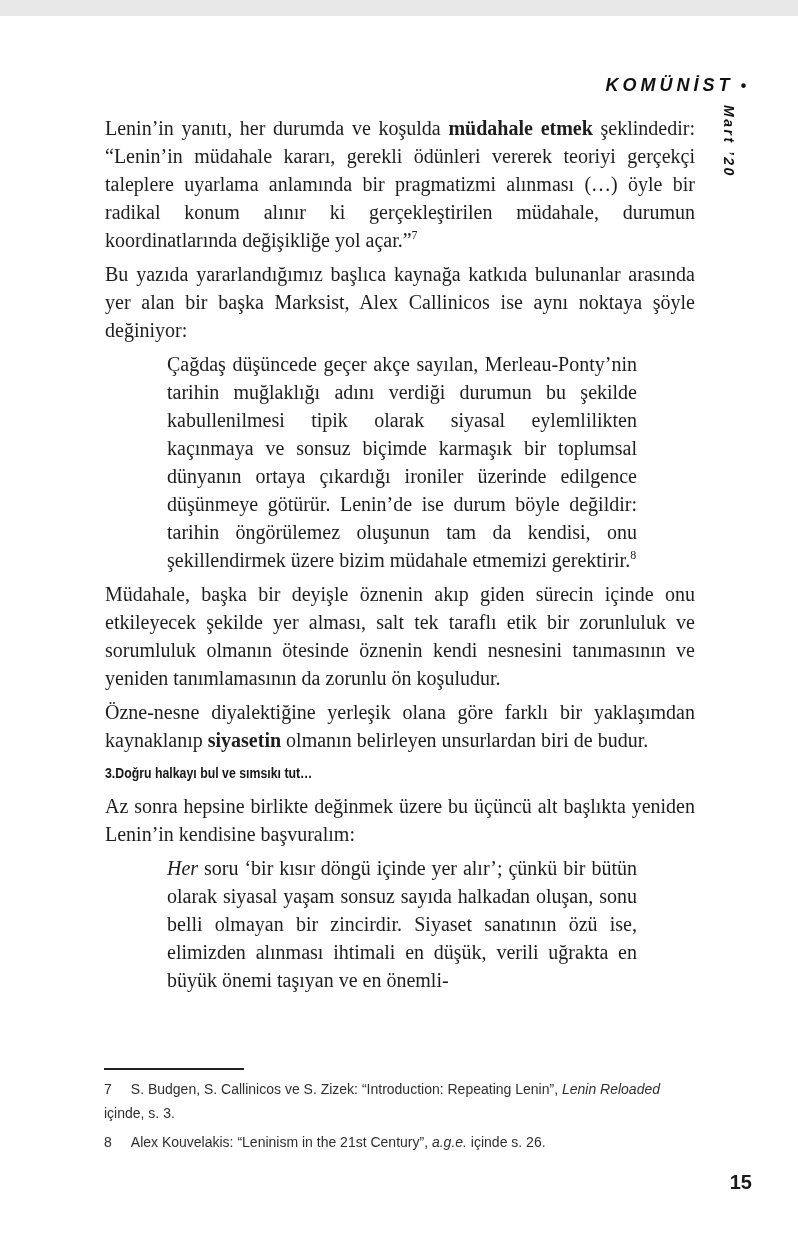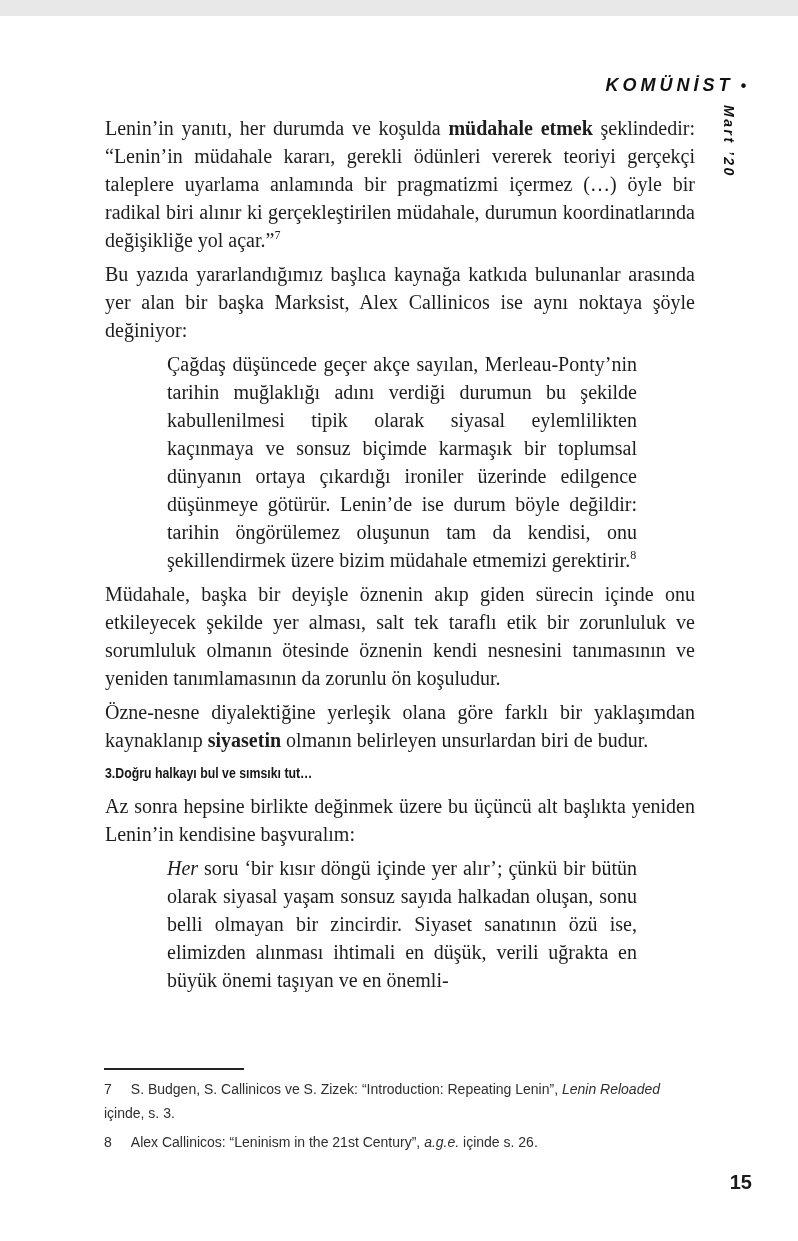--- a/index.html
+++ b/index.html
@@ -130,39 +130,39 @@
 <body>
 
 <div class="page">
 
   <div class="masthead"><span>KOMÜNİST</span><span class="bullet">•</span></div>
 
   <div class="issue-date">Mart ’20</div>
 
   <div class="body-text">
 
-    <p><span>Lenin’in yanıtı, her durumda ve koşulda </span><strong>müdahale etmek</strong><span> şeklin­dedir: “Lenin’in müdahale kararı, gerekli ödünleri vererek teoriyi gerçekçi taleplere uyarlama anlamında bir pragmatizmi içermez (…) öyle bir radikal biri alınır ki gerçekleştirilen müdahale, du­rumun koordinatlarında değişikliğe yol açar.”</span><sup>7</sup></p>
+    <p><span>Lenin’in yanıtı, her durumda ve koşulda </span><strong>müdahale etmek</strong><span> şeklin­dedir: “Lenin’in müdahale kararı, gerekli ödünleri vererek teoriyi gerçekçi taleplere uyarlama anlamında bir pragmatizmi alınması (…) öyle bir radikal konum alınır ki gerçekleştirilen müdahale, du­rumun koordinatlarında değişikliğe yol açar.”</span><sup>7</sup></p>
 
     <p><span>Bu yazıda yararlandığımız başlıca kaynağa katkıda bulunanlar ara­sında yer alan bir başka Marksist, Alex Callinicos ise aynı noktaya şöyle değiniyor:</span></p>
 
     <blockquote><span>Çağdaş düşüncede geçer akçe sayılan, Merle­au-Ponty’nin tarihin muğlaklığı adını verdiği duru­mun bu şekilde kabullenilmesi tipik olarak siyasal ey­lemlilikten kaçınmaya ve sonsuz biçimde karmaşık bir toplumsal dünyanın ortaya çıkardığı ironiler üzerinde edilgence düşünmeye götürür. Lenin’de ise durum böyle değildir: tarihin öngörülemez oluşunun tam da kendisi, onu şekillendirmek üzere bizim müdahale et­memizi gerektirir.</span><sup>8</sup></blockquote>
 
     <p><span>Müdahale, başka bir deyişle öznenin akıp giden sürecin içinde onu etkileyecek şekilde yer alması, salt tek taraflı etik bir zorunluluk ve sorumluluk olmanın ötesinde öznenin kendi nesnesini tanımasının ve yeniden tanımlamasının da zorunlu ön koşuludur.</span></p>
 
     <p><span>Özne-nesne diyalektiğine yerleşik olana göre farklı bir yaklaşım­dan kaynaklanıp </span><strong>siyasetin</strong><span> olmanın belirleyen unsurlardan biri de budur.</span></p>
 
     <h3 class="section-heading"><span class="condense">3.Doğru halkayı bul ve sımsıkı tut…</span></h3>
 
     <p><span>Az sonra hepsine birlikte değinmek üzere bu üçüncü alt başlıkta yeniden Lenin’in kendisine başvuralım:</span></p>
 
     <blockquote><em>Her</em><span> soru ‘bir kısır döngü içinde yer alır’; çünkü bir bütün olarak siyasal yaşam sonsuz sayıda halkadan oluşan, sonu belli olmayan bir zincirdir. Siyaset sana­tının özü ise, elimizden alınması ihtimali en düşük, verili uğrakta en büyük önemi taşıyan ve en önemli-</span></blockquote>
 
   </div>
 
   <div class="footnote-block">
     <hr class="fn-rule">
     <p class="footnote"><span class="fn-num">7</span><span>S. Budgen, S. Callinicos ve S. Zizek: “Introduction: Repeating Lenin”, </span><em>Lenin Reloaded</em><span> içinde, s. 3.</span></p>
-    <p class="footnote"><span class="fn-num">8</span><span>Alex Callinicos: “Leninism in the 21st Century”, </span><em>a.g.e.</em><span> içinde s. 26.</span></p>
+    <p class="footnote"><span class="fn-num">8</span><span>Alex Kouvelakis: “Leninism in the 21st Century”, </span><em>a.g.e.</em><span> içinde s. 26.</span></p>
   </div>
 
   <div class="page-number">15</div>
 
 </div>
 
 </body></html>

